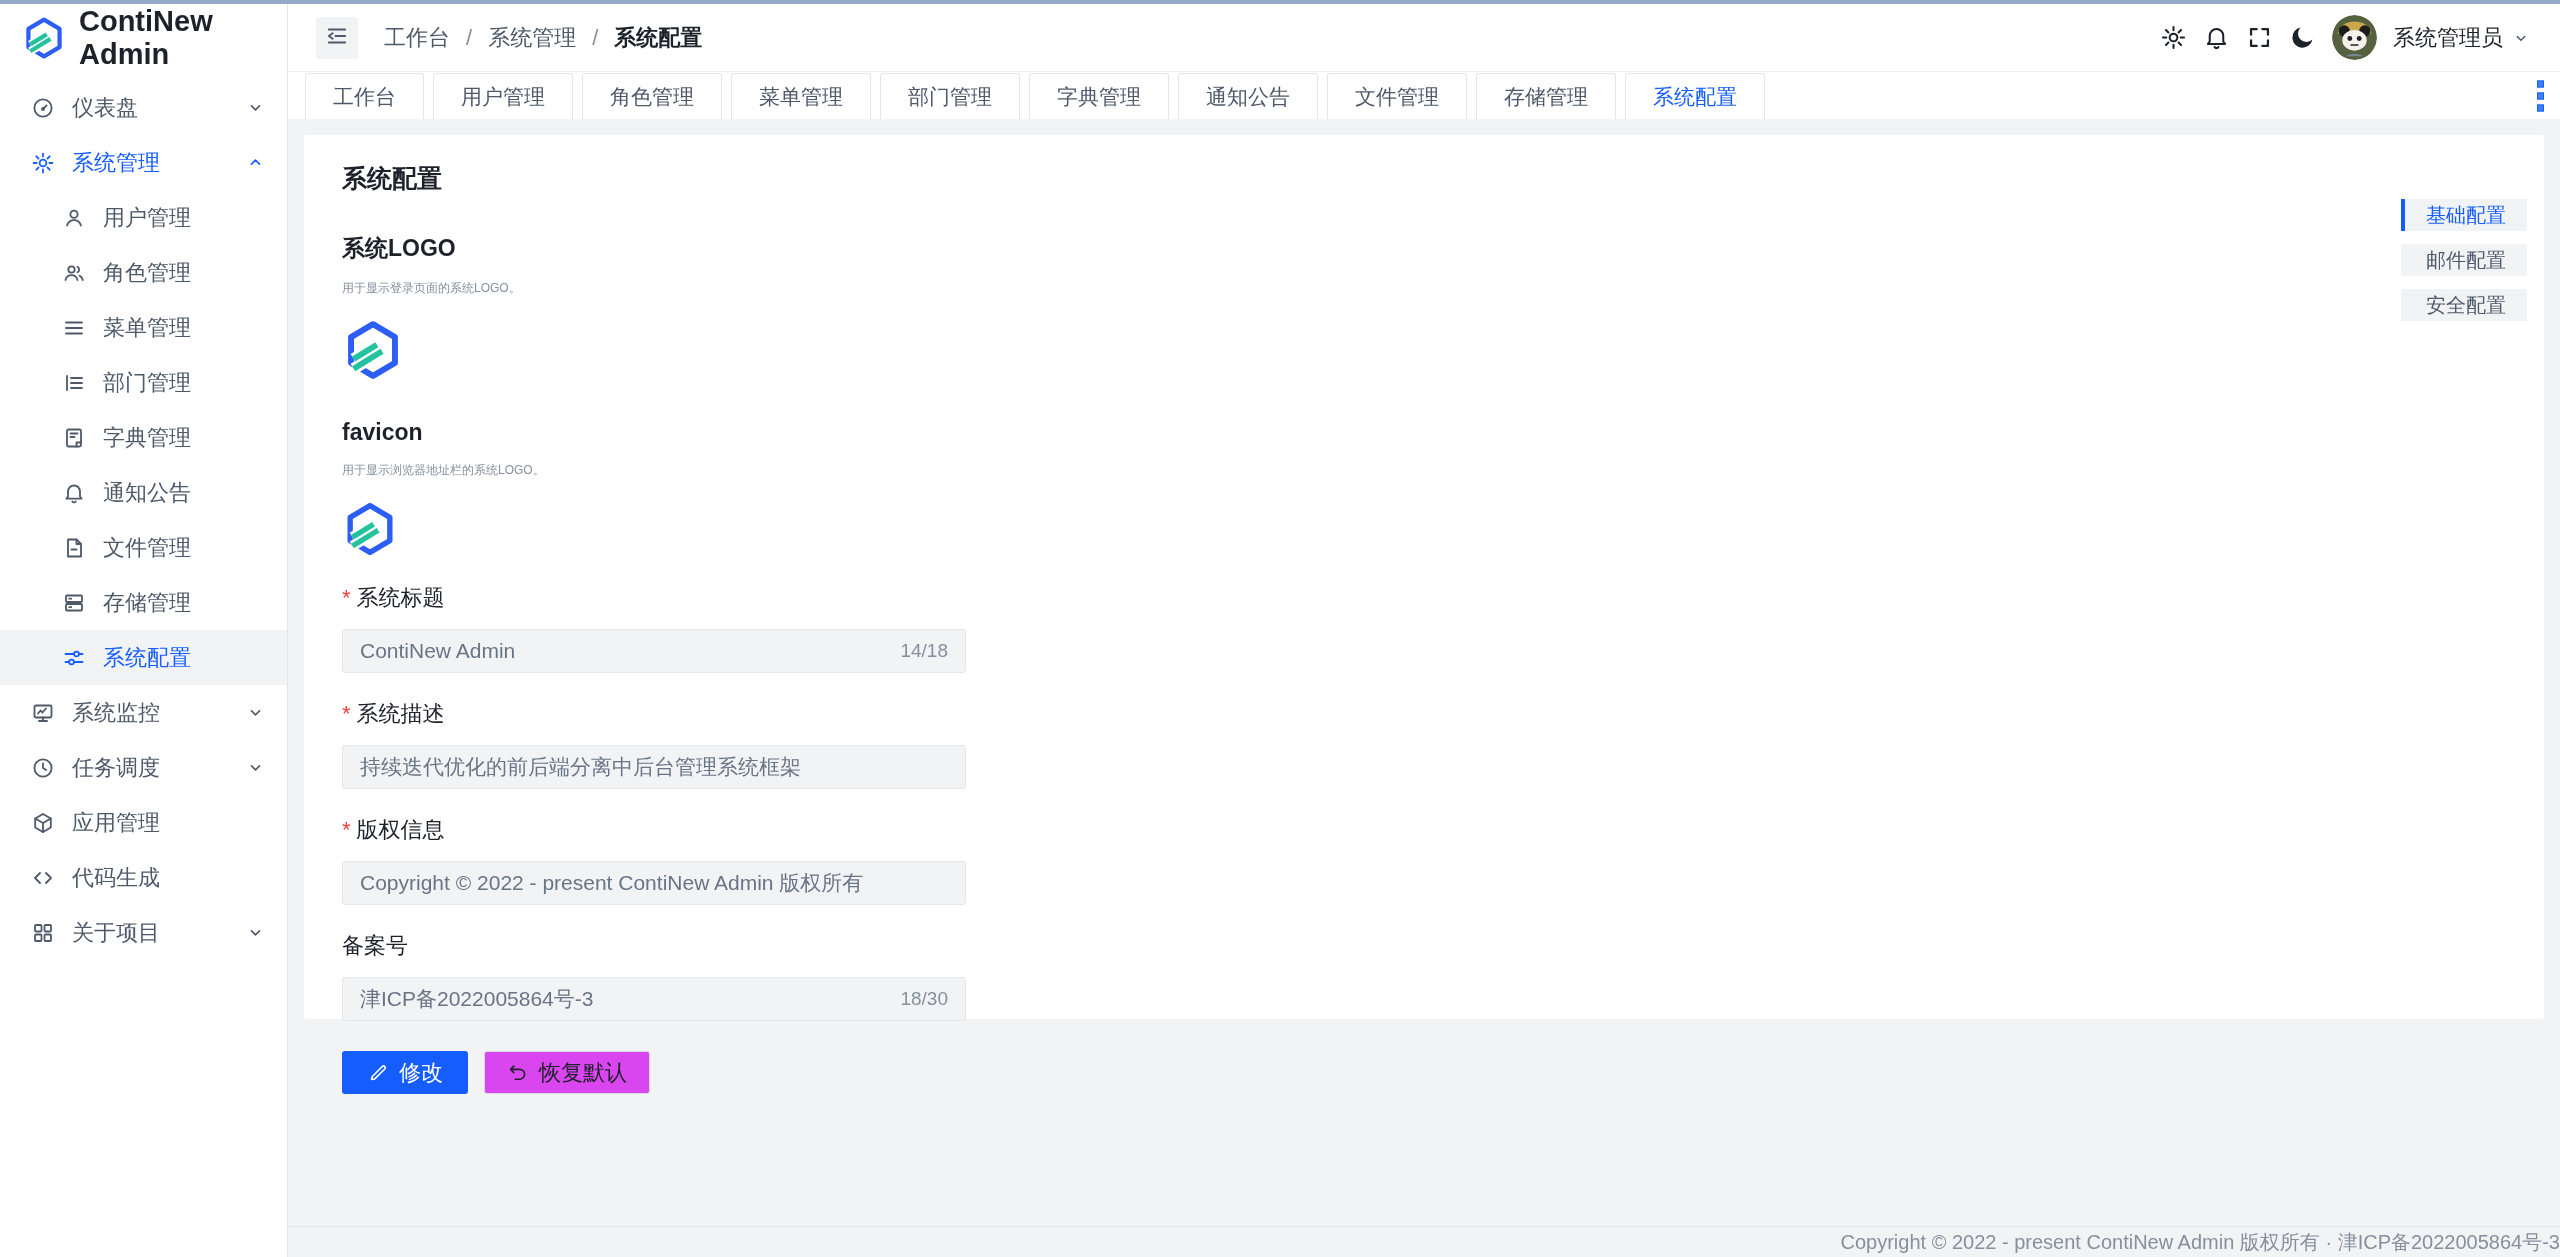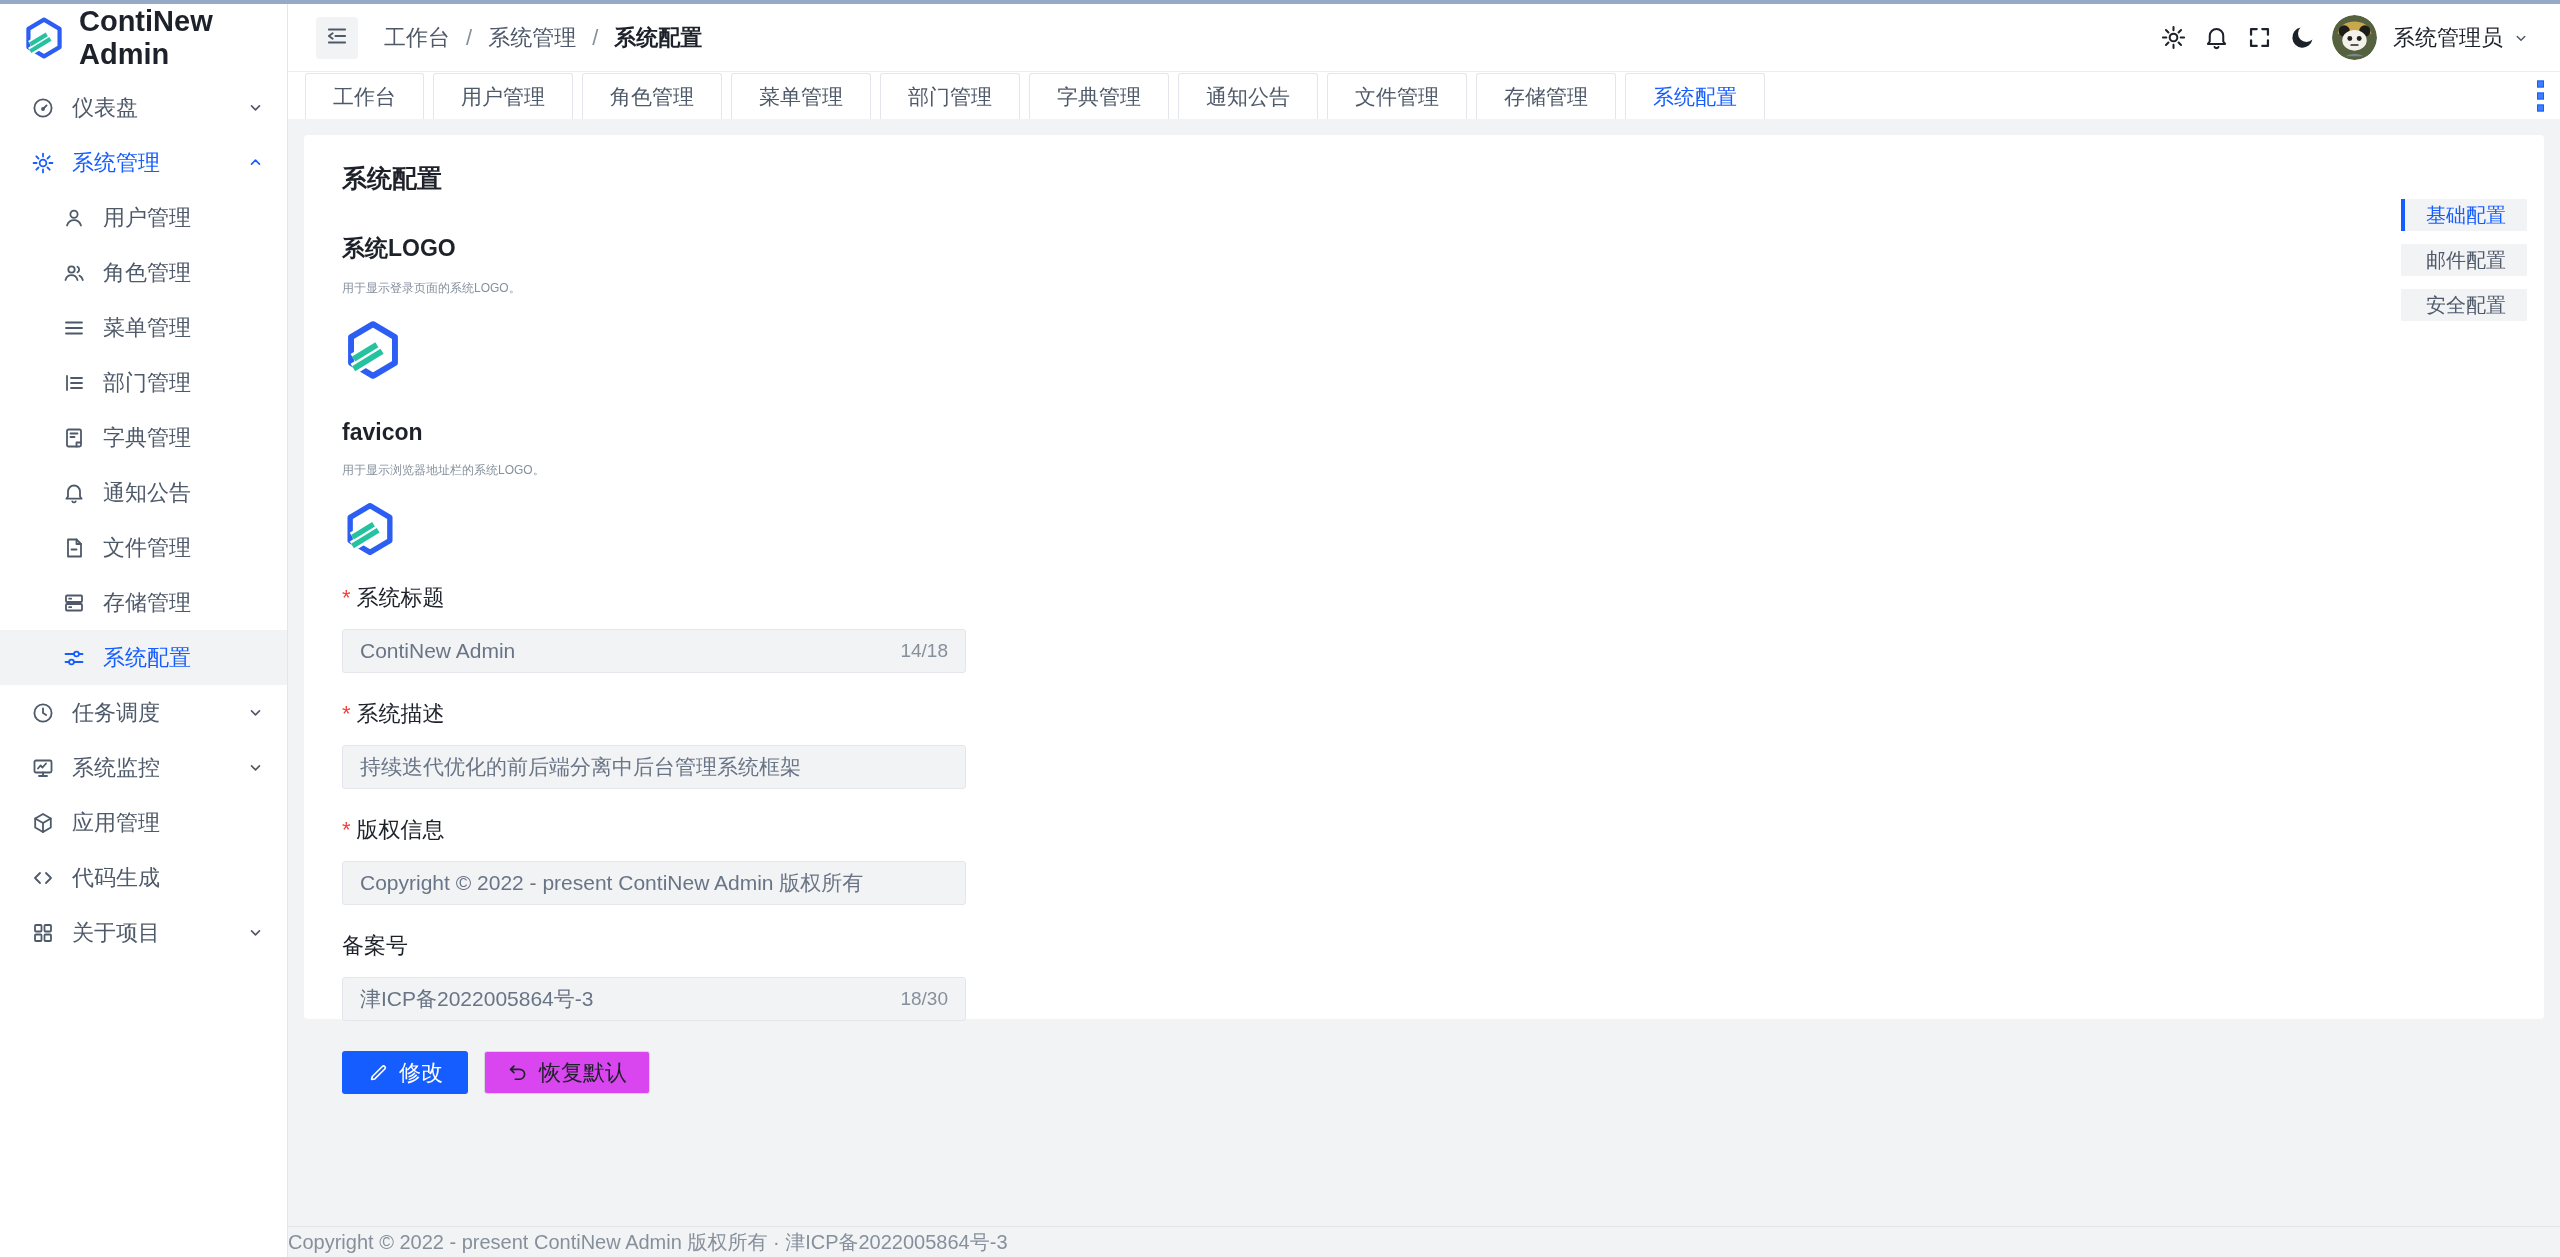--- a/index.html
+++ b/index.html
@@ -69,21 +69,21 @@
   .btn { height:43px; display:flex; align-items:center; gap:10px; font-size:22px; border-radius:3px; cursor:pointer; font-family:inherit; }
   .btn svg { width:22px; height:22px; }
   .btn.primary { background:#165dff; color:#fff; border:none; padding:0 25px; }
   .btn.plain { background:#d946ef; color:#1d2129; border:1px solid #d5d8de; padding:0 22px; }
 
   .anchor-nav { position:absolute; top:64px; right:17px; width:126px; }
   .anchor-item { height:32px; line-height:32px; background:#f2f3f5; color:#4e5969; font-size:20px; margin-bottom:13px; padding-left:25px; position:relative; cursor:pointer; white-space:nowrap; }
   .anchor-item.active { color:#165dff; }
   .anchor-item.active::after { content:""; position:absolute; left:0; top:0; bottom:0; width:4px; background:#165dff; }
 
-  .footer { height:31px; border-top:1px solid #e5e6eb; background:#f2f3f5; display:flex; align-items:center; justify-content:flex-start; font-size:20px; color:#86909c; }
+  .footer { height:31px; border-top:1px solid #e5e6eb; background:#f2f3f5; display:flex; align-items:center; justify-content:flex-end; font-size:20px; color:#86909c; }
 </style>
 </head>
 <body>
 
 <div class="top-line"></div>
 
 <div class="app">
 
   <aside class="sidebar">
     <div class="logo-row">
@@ -230,41 +230,41 @@
               <circle cx="9.5" cy="16" r="2.4" fill="#fff"></circle>
             </svg>
           </span>
           <span class="menu-label">系统配置</span>
 
         </div>
 
         <div class="menu-item lvl1">
           <span class="mi">
             <svg viewBox="0 0 24 24" fill="none" stroke="currentColor" stroke-width="1.8" stroke-linecap="round" stroke-linejoin="round">
-              <circle cx="12" cy="12" r="8.6"></circle>
-              <path d="M12 7.3V12l3.2 2"></path>
-            </svg>
-          </span>
-          <span class="menu-label">任务调度</span>
+              <rect x="3.5" y="4.5" width="17" height="12" rx="1.5"></rect>
+              <path d="M12 16.5V20M8 20h8"></path>
+              <path d="m7 12.5 2.5-3 2 2 3.5-4"></path>
+            </svg>
+          </span>
+          <span class="menu-label">系统监控</span>
           <span class="chev">
             <svg viewBox="0 0 24 24" fill="none" stroke="currentColor" stroke-width="2" stroke-linecap="round" stroke-linejoin="round">
               <path d="m7 10 5 5 5-5"></path>
             </svg>
           </span>
         </div>
 
         <div class="menu-item lvl1">
           <span class="mi">
             <svg viewBox="0 0 24 24" fill="none" stroke="currentColor" stroke-width="1.8" stroke-linecap="round" stroke-linejoin="round">
-              <rect x="3.5" y="4.5" width="17" height="12" rx="1.5"></rect>
-              <path d="M12 16.5V20M8 20h8"></path>
-              <path d="m7 12.5 2.5-3 2 2 3.5-4"></path>
-            </svg>
-          </span>
-          <span class="menu-label">系统监控</span>
+              <circle cx="12" cy="12" r="8.6"></circle>
+              <path d="M12 7.3V12l3.2 2"></path>
+            </svg>
+          </span>
+          <span class="menu-label">任务调度</span>
           <span class="chev">
             <svg viewBox="0 0 24 24" fill="none" stroke="currentColor" stroke-width="2" stroke-linecap="round" stroke-linejoin="round">
               <path d="m7 10 5 5 5-5"></path>
             </svg>
           </span>
         </div>
 
         <div class="menu-item lvl1">
           <span class="mi">
             <svg viewBox="0 0 24 24" fill="none" stroke="currentColor" stroke-width="1.8" stroke-linecap="round" stroke-linejoin="round">

